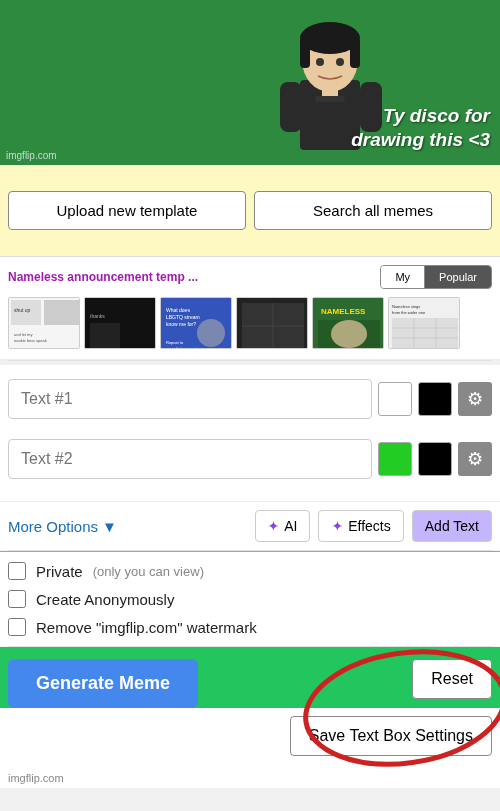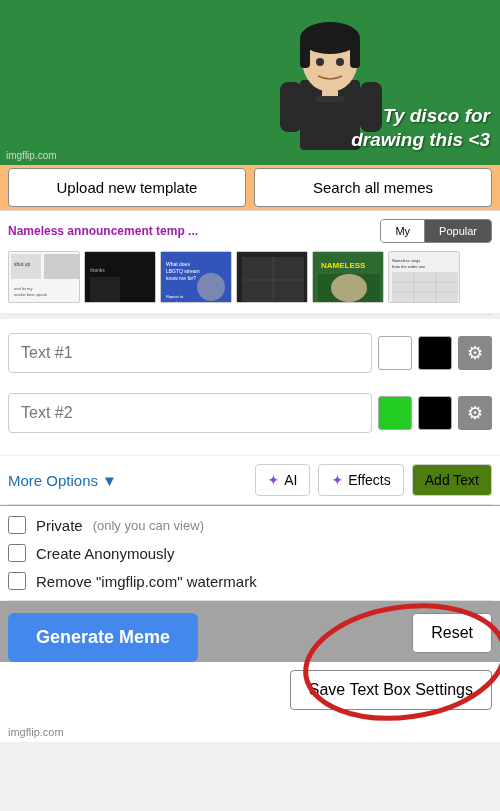--- a/index.html
+++ b/index.html
@@ -34,22 +34,22 @@
     .imgflip-watermark-top {
       position: absolute;
       bottom: 4px;
       left: 6px;
       color: rgba(255,255,255,0.7);
       font-size: 10px;
     }
 
     
     .toolbar {
-      background: #fdba74;
-      padding: 3px 8px;
+      background: #fef9c3;
+      padding: 26px 8px;
       display: flex;
       gap: 8px;
       border-bottom: 1px solid #ddd;
     }
     .btn-upload {
       background: white;
       border: 1.5px solid #888;
       border-radius: 4px;
       padding: 10px 16px;
       font-size: 15px;
@@ -219,21 +219,21 @@
       border: 1.5px solid #ccc;
       border-radius: 4px;
       padding: 7px 12px;
       font-size: 14px;
       cursor: pointer;
       display: flex;
       align-items: center;
       gap: 5px;
     }
     .add-text-btn {
-      background: #4d7c0f;
+      background: #c4b5fd;
       border: 1.5px solid #ccc;
       border-radius: 4px;
       padding: 7px 12px;
       font-size: 14px;
       cursor: pointer;
     }
 
     
     .checkboxes-section {
       background: white;
@@ -259,21 +259,21 @@
       color: #222;
       font-size: 15px;
     }
     .checkbox-note {
       color: #888;
       font-size: 13px;
     }
 
     
     .action-section {
-      background: #a3a3a3;
+      background: #22c55e;
       padding: 12px 20px 0 8px;
       position: relative;
     }
     .generate-btn {
       background: #4488ee;
       color: white;
       border: none;
       border-radius: 6px;
       padding: 14px 28px;
       font-size: 18px;

